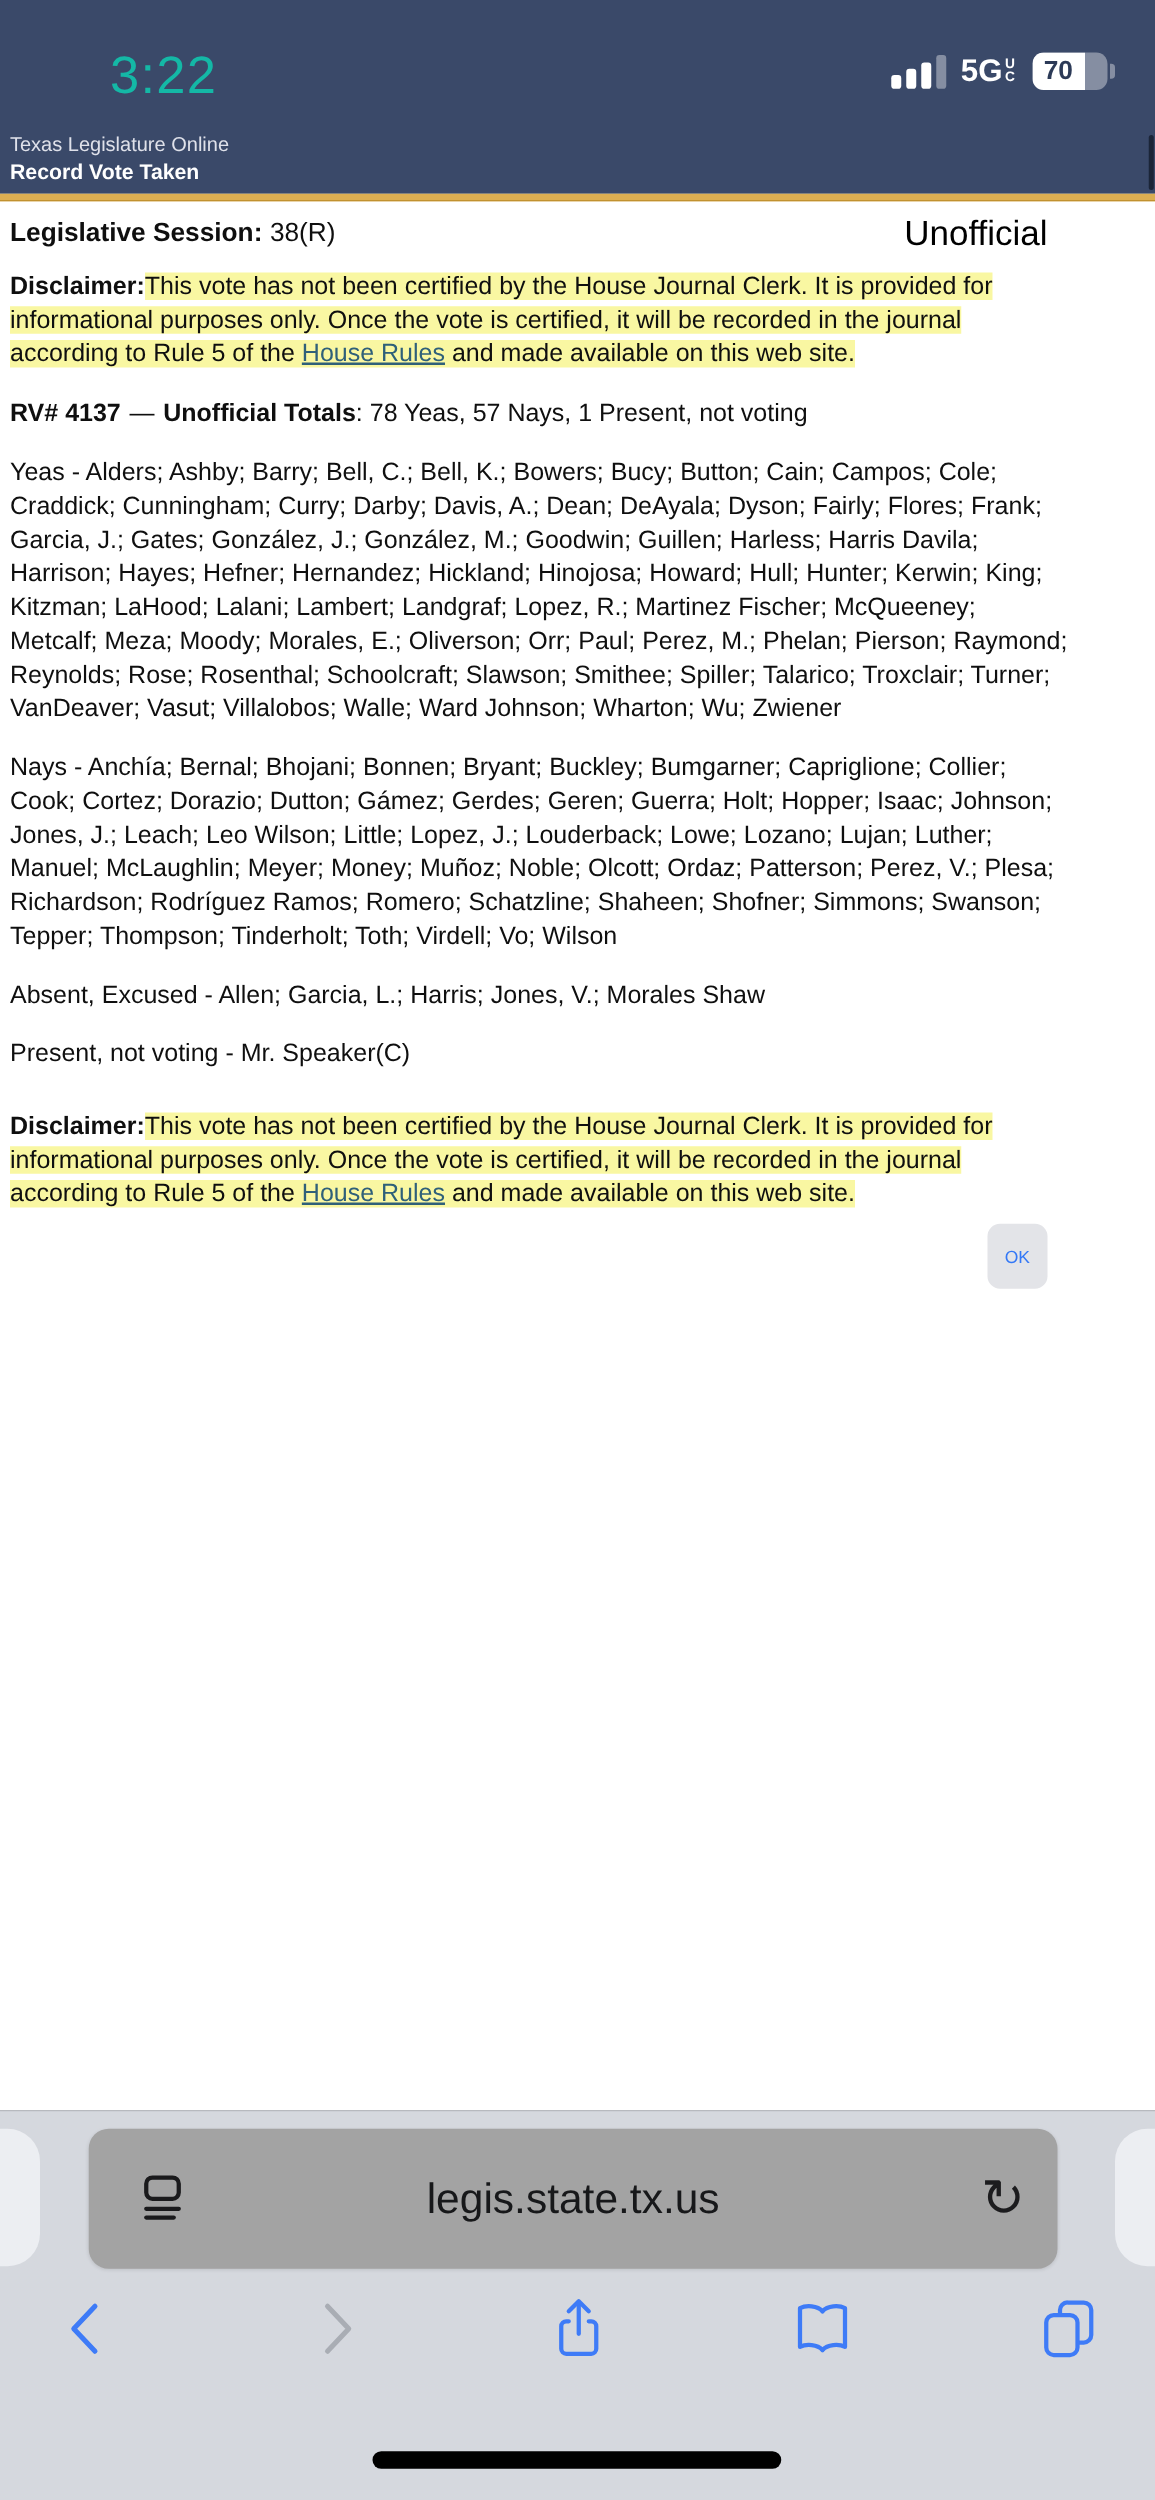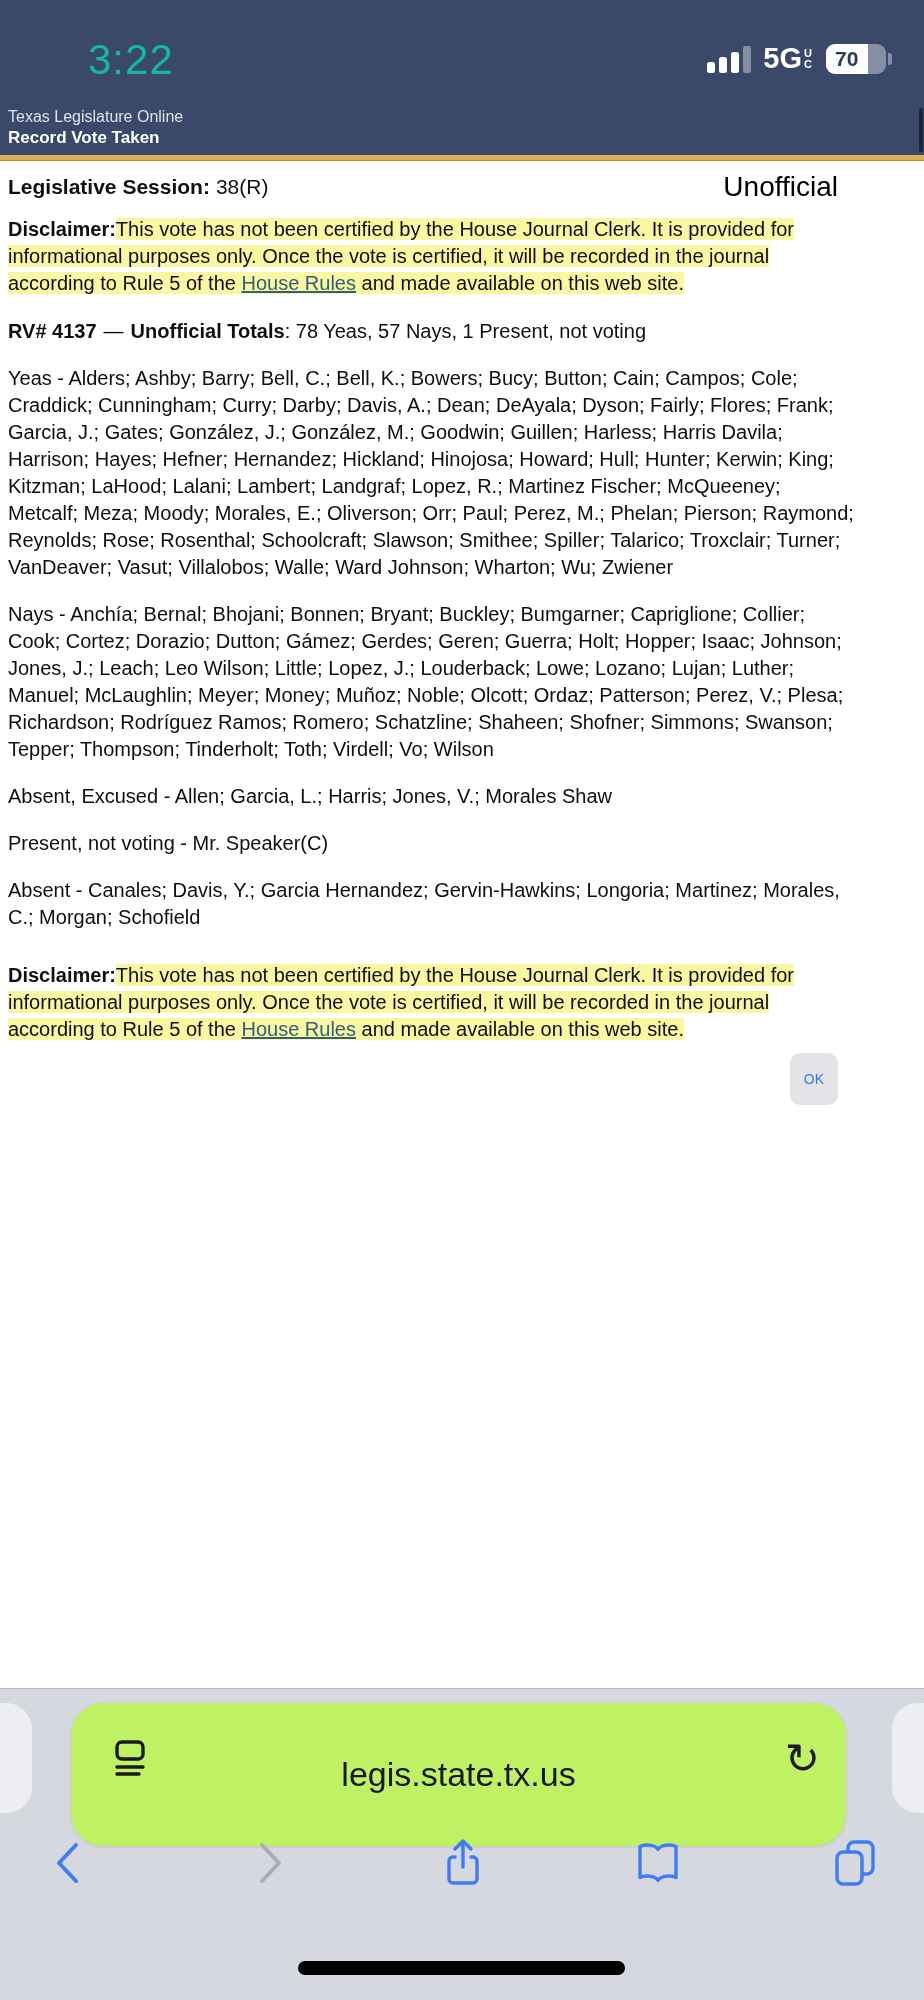--- a/index.html
+++ b/index.html
@@ -12,21 +12,21 @@
 
   
   .top-band { position:absolute; top:0; left:0; right:0; height:155px; background:#3a4969; }
   .time { position:absolute; left:88px; top:36px; font-size:42px; font-weight:400; color:#14b8a6; letter-spacing:1px; }
   .status-icons { position:absolute; right:32px; top:42px; display:flex; align-items:center; gap:10px; }
   .signal { display:flex; align-items:flex-end; gap:4px; height:28px; }
   .signal .bar { width:8px; border-radius:2.5px; background:#fff; }
   .signal .b1{height:11px}.signal .b2{height:16px}.signal .b3{height:21px}
   .signal .b4{height:27px; background:rgba(255,255,255,0.38);}
   .net { display:flex; align-items:center; color:#fff; margin-left:2px; }
-  .net-main { font-size:29px; font-weight:700; }
+  .net-main { font-size:25px; font-weight:700; }
   .net-sub { display:flex; flex-direction:column; font-size:11px; font-weight:700; line-height:11px; margin-left:2px; }
   .battery-wrap { display:flex; align-items:center; margin-left:4px; }
   .battery { position:relative; width:60px; height:30px; border-radius:9px; background:rgba(255,255,255,0.38); overflow:hidden; }
   .battery-fill { position:absolute; left:0; top:0; bottom:0; width:70%; background:#fff; }
   .battery-num { position:absolute; inset:0; display:flex; align-items:center; padding-left:9px; font-size:21px; font-weight:700; color:#2c3a57; }
   .battery-nub { width:4px; height:12px; margin-left:2px; border-radius:0 3px 3px 0; background:rgba(255,255,255,0.38); }
   .site-name { position:absolute; left:8px; top:108px; font-size:16px; color:#dfe1ea; }
   .page-title { position:absolute; left:8px; top:128px; font-size:17px; font-weight:700; color:#ffffff; }
   .gold-rule { position:absolute; top:155px; left:0; right:0; height:6px; background:#dcae52; border-bottom:1px solid #c1912f; }
   .scroll-indicator { position:absolute; right:1px; top:108px; width:4px; height:44px; border-radius:2px; background:#161e30; opacity:.85; }
@@ -46,21 +46,21 @@
   .rv-line .dash { margin:0 7px; }
   .votes { margin-top:20px; }
   .ok-row { margin-top:10px; text-align:right; padding-right:16px; }
   .ok-btn { background:#e3e4e8; color:#3478f6; border:none; border-radius:10px; font-size:14px; padding:18px 14px; font-family:"Liberation Sans", sans-serif; cursor:pointer; }
 
   
   .safari { position:absolute; left:0; right:0; top:1688px; height:312px; background:#d5d8de; border-top:1px solid rgba(0,0,0,0.14); }
   .side-pill { position:absolute; top:14px; height:110px; width:62px; background:#eceef2; border-radius:26px; }
   .side-pill.left { left:-30px; }
   .side-pill.right { right:-30px; }
-  .url-pill { position:absolute; left:71px; top:14px; width:775px; height:143px; background:#bef264; border-radius:32px; box-shadow:0 1px 3px rgba(0,0,0,0.10); cursor:pointer; }
+  .url-pill { position:absolute; left:71px; top:14px; width:775px; height:112px; background:#a3a3a3; border-radius:16px; box-shadow:0 1px 3px rgba(0,0,0,0.10); cursor:pointer; }
   .reader-icon { position:absolute; left:38px; top:34px; width:42px; height:42px; }
   .url-text { position:absolute; inset:0; display:flex; align-items:center; justify-content:center; font-size:34px; color:#17181a; }
   .reload-icon { position:absolute; right:26px; top:0; height:110px; display:flex; align-items:center; font-size:42px; color:#1c1c1e; font-family:"DejaVu Sans", sans-serif; cursor:pointer; }
   .tb-btn { position:absolute; top:145px; width:58px; height:58px; display:flex; align-items:center; justify-content:center; cursor:pointer; background:none; border:none; }
   .tb-back { left:41px; } .tb-fwd { left:239px; } .tb-share { left:434px; } .tb-book { left:629px; } .tb-tabs { left:826px; }
   .home-indicator { position:absolute; left:298px; top:272px; width:327px; height:14px; border-radius:7px; background:#000; cursor:grab; }
 </style>
 </head>
 <body>
 
@@ -107,21 +107,20 @@
     </p>
 
     <p class="rv-line">
       <b>RV# 4137</b><span class="dash">—</span><b>Unofficial Totals</b><span>: 78 Yeas, 57 Nays, 1 Present, not voting</span>
     </p>
 
     <p class="votes">Yeas - Alders; Ashby; Barry; Bell, C.; Bell, K.; Bowers; Bucy; Button; Cain; Campos; Cole; Craddick; Cunningham; Curry; Darby; Davis, A.; Dean; DeAyala; Dyson; Fairly; Flores; Frank; Garcia, J.; Gates; González, J.; González, M.; Goodwin; Guillen; Harless; Harris Davila; Harrison; Hayes; Hefner; Hernandez; Hickland; Hinojosa; Howard; Hull; Hunter; Kerwin; King; Kitzman; LaHood; Lalani; Lambert; Landgraf; Lopez, R.; Martinez Fischer; McQueeney; Metcalf; Meza; Moody; Morales, E.; Oliverson; Orr; Paul; Perez, M.; Phelan; Pierson; Raymond; Reynolds; Rose; Rosenthal; Schoolcraft; Slawson; Smithee; Spiller; Talarico; Troxclair; Turner; VanDeaver; Vasut; Villalobos; Walle; Ward Johnson; Wharton; Wu; Zwiener</p>
     <p class="votes">Nays - Anchía; Bernal; Bhojani; Bonnen; Bryant; Buckley; Bumgarner; Capriglione; Collier; Cook; Cortez; Dorazio; Dutton; Gámez; Gerdes; Geren; Guerra; Holt; Hopper; Isaac; Johnson; Jones, J.; Leach; Leo Wilson; Little; Lopez, J.; Louderback; Lowe; Lozano; Lujan; Luther; Manuel; McLaughlin; Meyer; Money; Muñoz; Noble; Olcott; Ordaz; Patterson; Perez, V.; Plesa; Richardson; Rodríguez Ramos; Romero; Schatzline; Shaheen; Shofner; Simmons; Swanson; Tepper; Thompson; Tinderholt; Toth; Virdell; Vo; Wilson</p>
     <p class="votes">Absent, Excused - Allen; Garcia, L.; Harris; Jones, V.; Morales Shaw</p>
     <p class="votes">Present, not voting - Mr. Speaker(C)</p>
-    <p class="votes">Absent - Canales; Davis, Y.; Garcia Hernandez; Gervin-Hawkins; Longoria; Martinez; Morales, C.; Morgan; Schofield</p>
 
     <p class="disclaimer" style="margin-top:31px">
       <b>Disclaimer:</b><span class="hl"><span>This vote has not been certified by the House Journal Clerk. It is provided for informational purposes only. Once the vote is certified, it will be recorded in the journal according to Rule 5 of the </span><a class="house-rules-link">House Rules</a><span> and made available on this web site.</span></span>
     </p>
 
     <div class="ok-row">
       <button class="ok-btn">OK</button>
     </div>
   </main>
 

